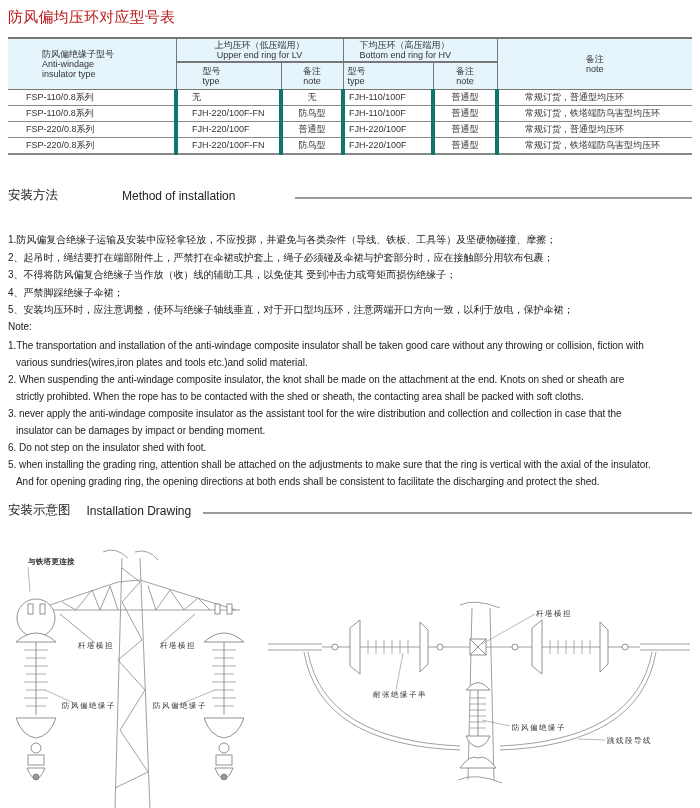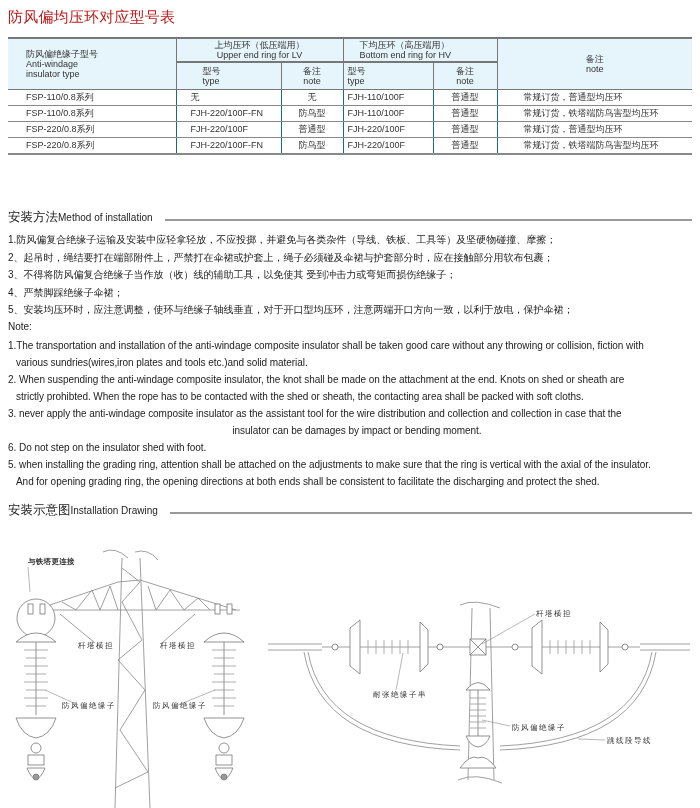--- a/index.html
+++ b/index.html
@@ -3,38 +3,38 @@
   <meta charset="utf-8">
   <style>
     * { box-sizing: border-box; margin: 0; padding: 0; }
     html, body { width: 700px; height: 808px; background: #ffffff; overflow: hidden; }
     body { font-family: "Liberation Sans", "DejaVu Sans", sans-serif; color: #222; position: relative; }
 
     .title { position: absolute; left: 8px; top: 8px; font-size: 15px; color: #b91c1c; letter-spacing: 0.2px; }
 
     table.spec { position: absolute; left: 8px; top: 37px; width: 684px; border-collapse: collapse; font-size: 9px; color: #333; }
     table.spec th { background: #e6f4fb; font-weight: normal; border: 1px solid #777; border-top: 2px solid #777; line-height: 10px; }
-    table.spec td { border-left: 1px solid #777; border-right: 1px solid #0f766e; border-bottom: 1px solid #888; height: 16px; line-height: 15px; padding: 0; }
+    table.spec td { border-left: 1px solid #777; border-right: 4px solid #0f766e; border-bottom: 1px solid #888; height: 16px; line-height: 15px; padding: 0; }
     table.spec tr:last-child td { border-bottom: 2px solid #888; }
     table.spec th:first-child, table.spec td:first-child { border-left: none; }
     table.spec th:last-child, table.spec td:last-child { border-right: none; }
-    .th-main { text-align: left; padding-left: 18px; vertical-align: top; padding-top: 10px; }
+    .th-main { text-align: left; padding-left: 34px; vertical-align: top; padding-top: 10px; }
     .th-grp { height: 24px; text-align: center; }
     .th-sub-l { text-align: left; padding-left: 26px; height: 27px; margin-top: 28px; }
     .th-sub-c { text-align: center; height: 27px; }
     .th-note { text-align: center; vertical-align: middle; }
     .c-first { padding-left: 18px !important; }
     .c-type { padding-left: 14px !important; }
     .c-type2 { padding-left: 4px !important; }
     .c-center { text-align: center; }
     .c-note { padding-left: 26px !important; }
 
     .section-h { position: absolute; left: 8px; font-size: 12px; color: #222; display: flex; align-items: center; width: 684px; }
     .section-h .zh { font-size: 12.5px; }
-    .section-h .en { font-size: 10px; margin-left: 0; }
+    .section-h .en { font-size: 12px; margin-left: 16px; }
     .section-h .rule { flex: 1; height: 2px; background: #9a9a9a; margin-left: 12px; margin-top: 4px; }
 
     .body-text { position: absolute; left: 8px; width: 690px; font-size: 10px; color: #222; }
     .body-text p { line-height: 17.5px; white-space: nowrap; }
     .body-text .indent { padding-left: 8px; }
     .en-text p { font-size: 10px; letter-spacing: -0.05px; }
 
     .drawing { position: absolute; left: 0; top: 540px; width: 624px; height: 268px; }
     .drawing svg { position: absolute; left: 0; top: 0; }
     .lbl { font-family: "DejaVu Sans", sans-serif; font-size: 7.5px; fill: #333; letter-spacing: 1.5px; }
@@ -121,42 +121,42 @@
       <td class="c-first">FSP-220/0.8系列</td>
       <td class="c-type">FJH-220/100F-FN</td>
       <td class="c-center">防鸟型</td>
       <td class="c-type2">FJH-220/100F</td>
       <td class="c-center">普通型</td>
       <td class="c-note">常规订货，铁塔端防鸟害型均压环</td>
     </tr>
   </tbody>
 </table>
 
-<div class="section-h" style="top:209px;">
+<div class="section-h" style="top:187px;gap:48px;">
   <span class="zh">安装方法</span>
   <span class="en">Method of installation</span>
   <span class="rule"></span>
 </div>
 
 <div class="body-text" style="top:231px;">
   <p>1.防风偏复合绝缘子运输及安装中应轻拿轻放，不应投掷，并避免与各类杂件（导线、铁板、工具等）及坚硬物碰撞、摩擦；</p>
   <p>2、起吊时，绳结要打在端部附件上，严禁打在伞裙或护套上，绳子必须碰及伞裙与护套部分时，应在接触部分用软布包裹；</p>
   <p>3、不得将防风偏复合绝缘子当作放（收）线的辅助工具，以免使其 受到冲击力或弯矩而损伤绝缘子；</p>
   <p>4、严禁脚踩绝缘子伞裙；</p>
   <p>5、安装均压环时，应注意调整，使环与绝缘子轴线垂直，对于开口型均压环，注意两端开口方向一致，以利于放电，保护伞裙；</p>
   <p style="line-height:16px;">Note:</p>
 </div>
 
 <div class="body-text en-text" style="top:337px;">
   <p style="line-height:17px;">1.The transportation and installation of the anti-windage composite insulator shall be taken good care without any throwing or collision, fiction with</p>
   <p class="indent" style="line-height:17px;">various sundries(wires,iron plates and tools etc.)and solid material.</p>
   <p style="line-height:17px;">2. When suspending the anti-windage composite insulator, the knot shall be made on the attachment at the end. Knots on shed or sheath are</p>
   <p class="indent" style="line-height:17px;">strictly prohibted. When the rope has to be contacted with the shed or sheath, the contacting area shall be packed with soft cloths.</p>
   <p style="line-height:17px;">3. never apply the anti-windage composite insulator as the assistant tool for the wire distribution and collection and collection in case that the</p>
-  <p class="indent" style="line-height:17px;text-align:center;">insulator can be damages by impact or bending moment.</p>
+  <p class="indent" style="line-height:17px;">insulator can be damages by impact or bending moment.</p>
   <p style="line-height:17px;">6. Do not step on the insulator shed with foot.</p>
   <p style="line-height:17px;">5. when installing the grading ring, attention shall be attached on the adjustments to make sure that the ring is vertical with the axial of the insulator.</p>
   <p class="indent" style="line-height:17px;">And for opening grading ring, the opening directions at both ends shall be consistent to facilitate the discharging and protect the shed.</p>
 </div>
 
 <div class="section-h" style="top:502px;">
   <span class="zh">安装示意图</span>
   <span class="en">Installation Drawing</span>
   <span class="rule"></span>
 </div>

